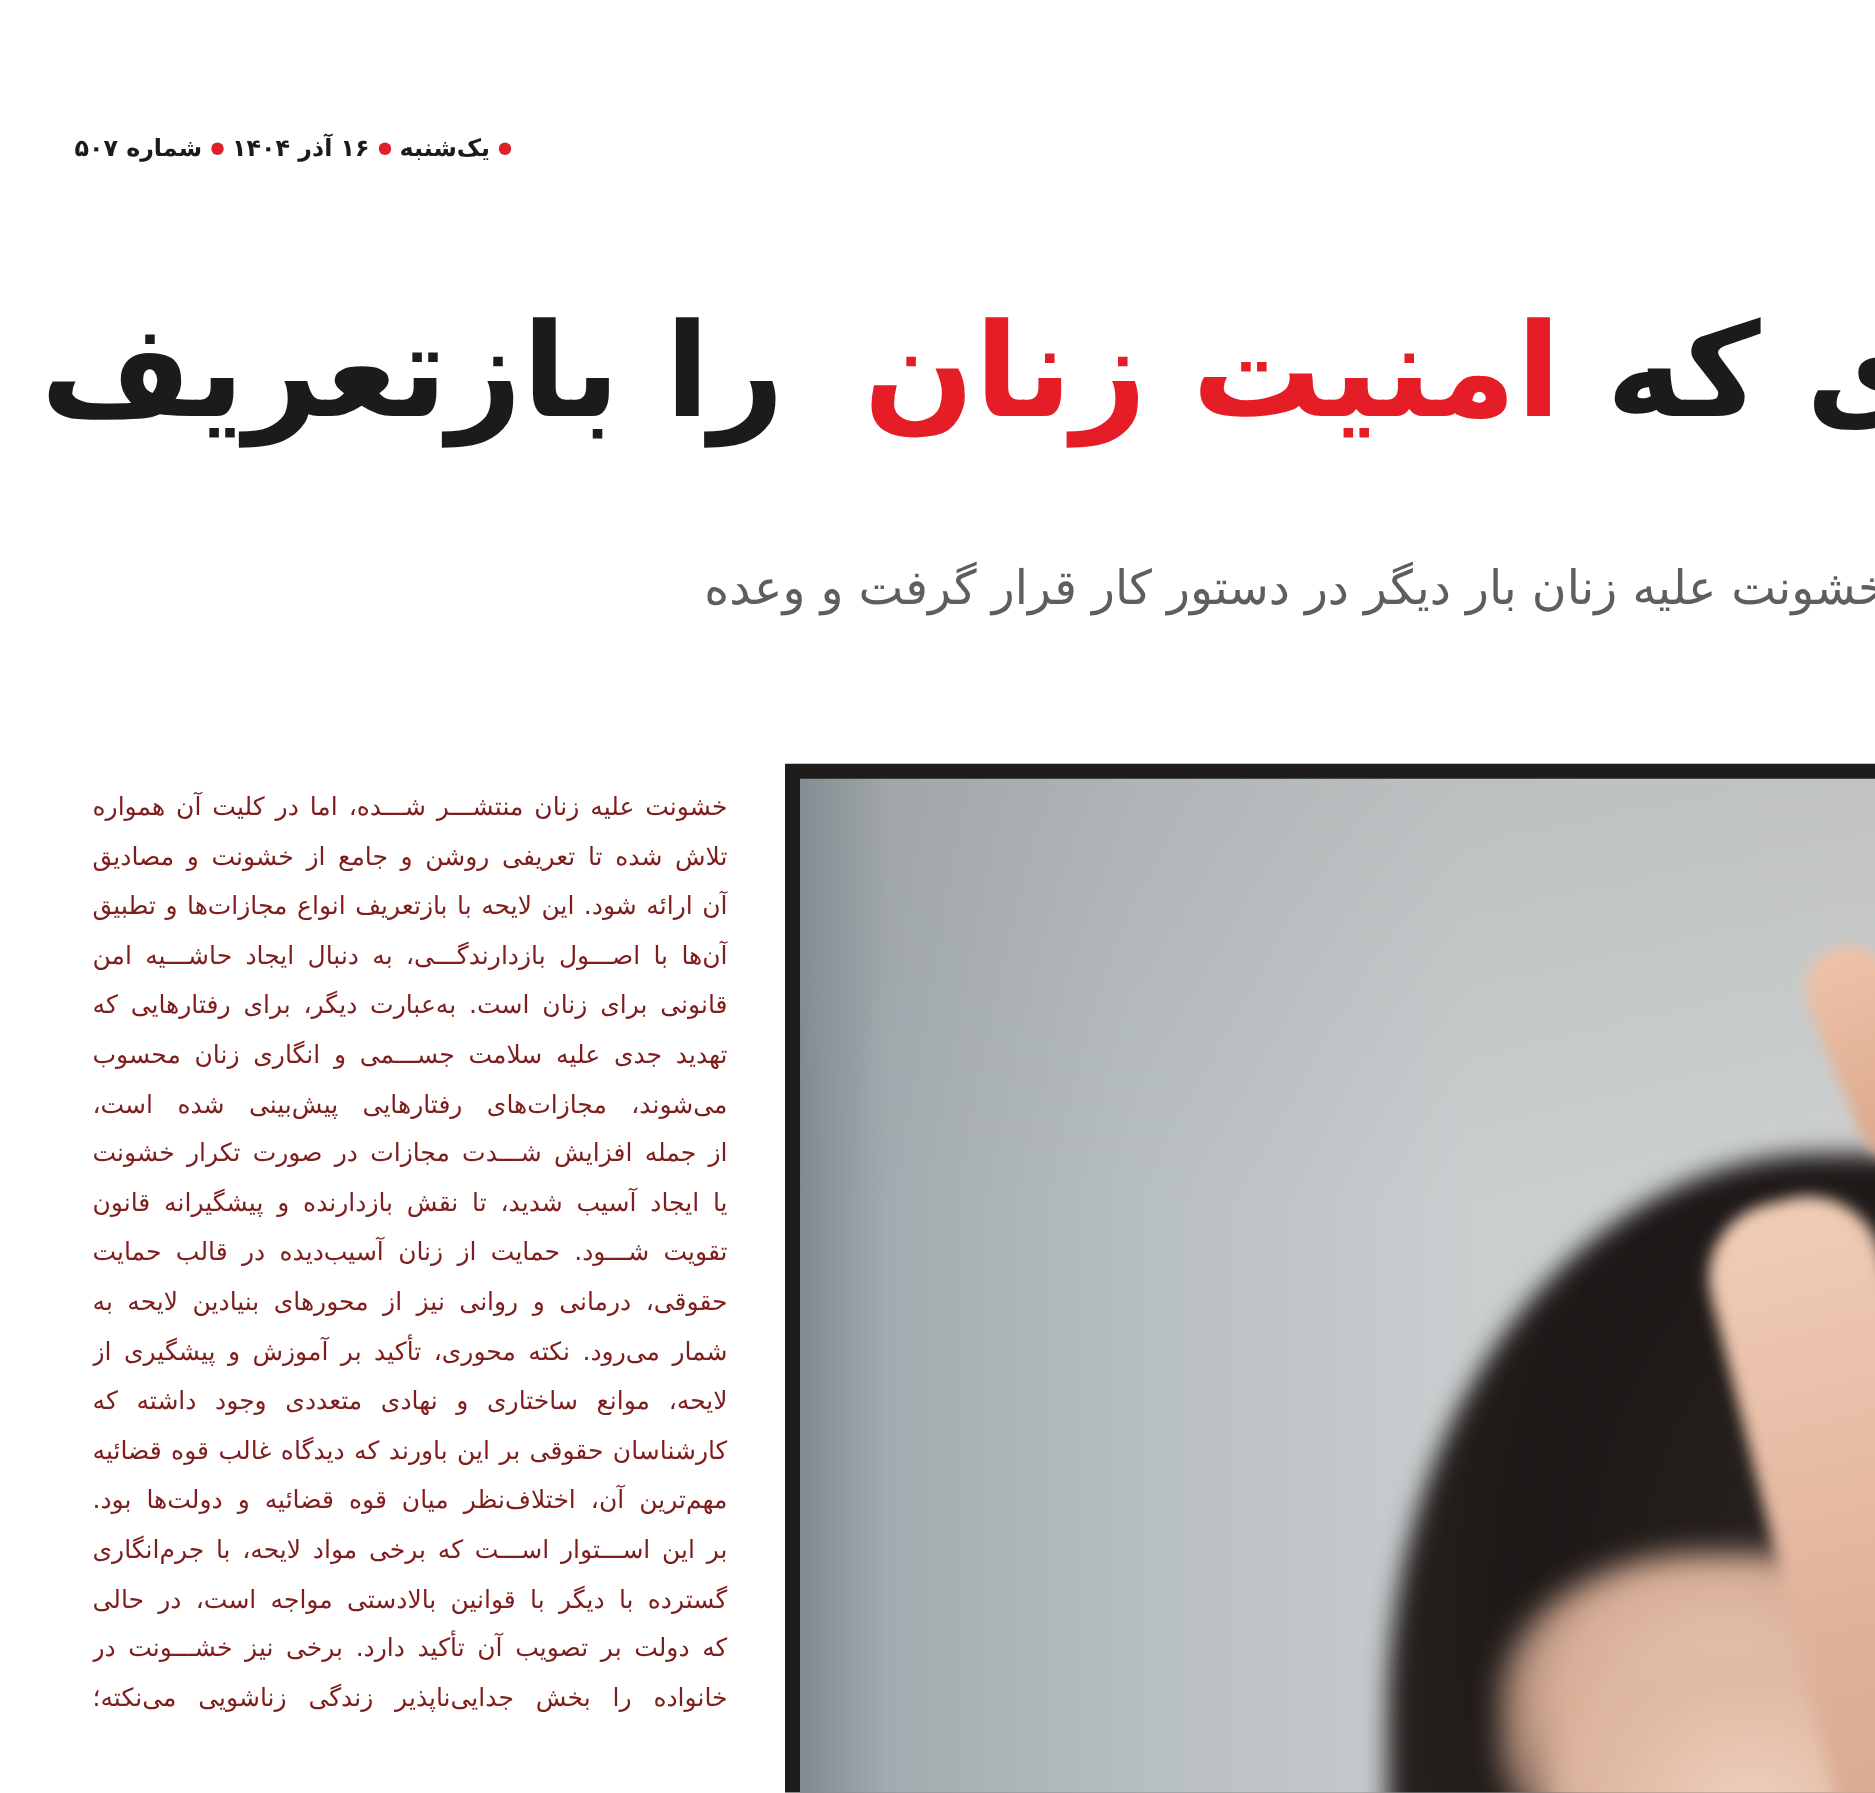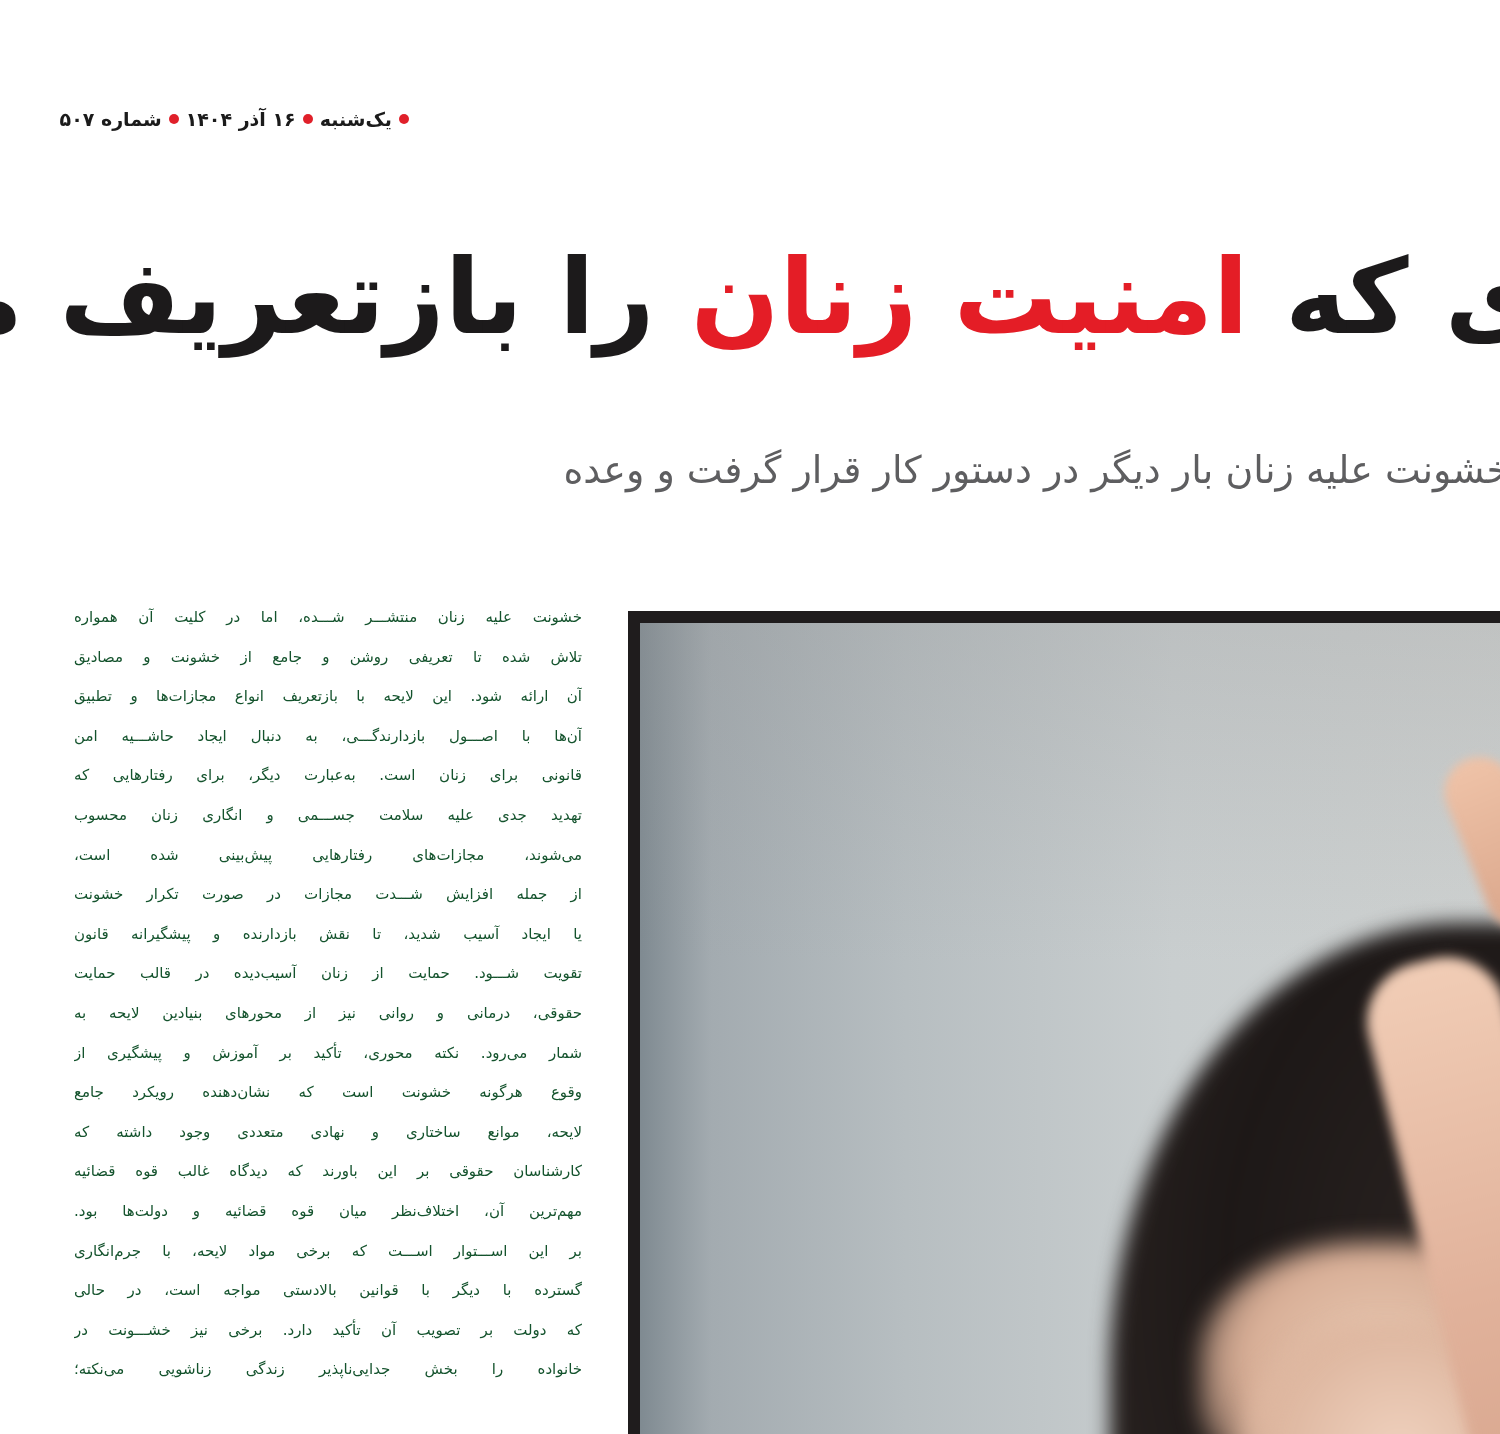--- a/index.html
+++ b/index.html
@@ -46,44 +46,45 @@
       direction: rtl;
       font-family: "DejaVu Sans", sans-serif;
       font-weight: bold;
       font-size: 104px;
       line-height: 150px;
       color: #1c1a1b;
       letter-spacing: -3px;
     }
     .headline .accent {
       color: #e41d26;
+      margin-left: 27px;
     }
     .subhead {
       position: absolute;
       top: 438px;
       right: -10px;
       white-space: nowrap;
       direction: rtl;
       font-family: "DejaVu Sans", sans-serif;
       font-size: 38px;
       line-height: 64px;
       color: #5e5e60;
     }
     .body-column {
       position: absolute;
-      top: 598px;
+      top: 626px;
       left: 74px;
       width: 508px;
       direction: rtl;
       text-align: justify;
       text-align-last: justify;
       font-family: "DejaVu Sans", sans-serif;
-      font-size: 15px;
+      font-size: 20px;
       line-height: 39.6px;
-      color: #14532d;
+      color: #7f1d1d;
     }
     .body-column .line {
       display: block;
       white-space: nowrap;
       overflow: hidden;
       height: 39.6px;
     }
     .photo-frame {
       position: absolute;
       top: 611px;
@@ -183,21 +184,20 @@
   <span class="line">آن ارائه شود. این لایحه با بازتعریف انواع مجازات‌ها و تطبیق</span>
   <span class="line">آن‌ها با اصـــول بازدارندگـــی، به دنبال ایجاد حاشـــیه امن</span>
   <span class="line">قانونی برای زنان است. به‌عبارت دیگر، برای رفتارهایی که</span>
   <span class="line">تهدید جدی علیه سلامت جســـمی و انگاری زنان محسوب</span>
   <span class="line">می‌شوند، مجازات‌های رفتارهایی پیش‌بینی شده است،</span>
   <span class="line">از جمله افزایش شـــدت مجازات در صورت تکرار خشونت</span>
   <span class="line">یا ایجاد آسیب شدید، تا نقش بازدارنده و پیشگیرانه قانون</span>
   <span class="line">تقویت شـــود. حمایت از زنان آسیب‌دیده در قالب حمایت</span>
   <span class="line">حقوقی، درمانی و روانی نیز از محورهای بنیادین لایحه به</span>
   <span class="line">شمار می‌رود. نکته محوری، تأکید بر آموزش و پیشگیری از</span>
-  <span class="line">وقوع هرگونه خشونت است که نشان‌دهنده رویکرد جامع</span>
   <span class="line">لایحه، موانع ساختاری و نهادی متعددی وجود داشته که</span>
   <span class="line">کارشناسان حقوقی بر این باورند که دیدگاه غالب قوه قضائیه</span>
   <span class="line">مهم‌ترین آن، اختلاف‌نظر میان قوه قضائیه و دولت‌ها بود.</span>
   <span class="line">بر این اســـتوار اســـت که برخی مواد لایحه، با جرم‌انگاری</span>
   <span class="line">گسترده با دیگر با قوانین بالادستی مواجه است، در حالی</span>
   <span class="line">که دولت بر تصویب آن تأکید دارد. برخی نیز خشـــونت در</span>
   <span class="line">خانواده را بخش جدایی‌ناپذیر زندگی زناشویی می‌نکته؛</span>
 </div>
 
 <div class="photo-frame">

